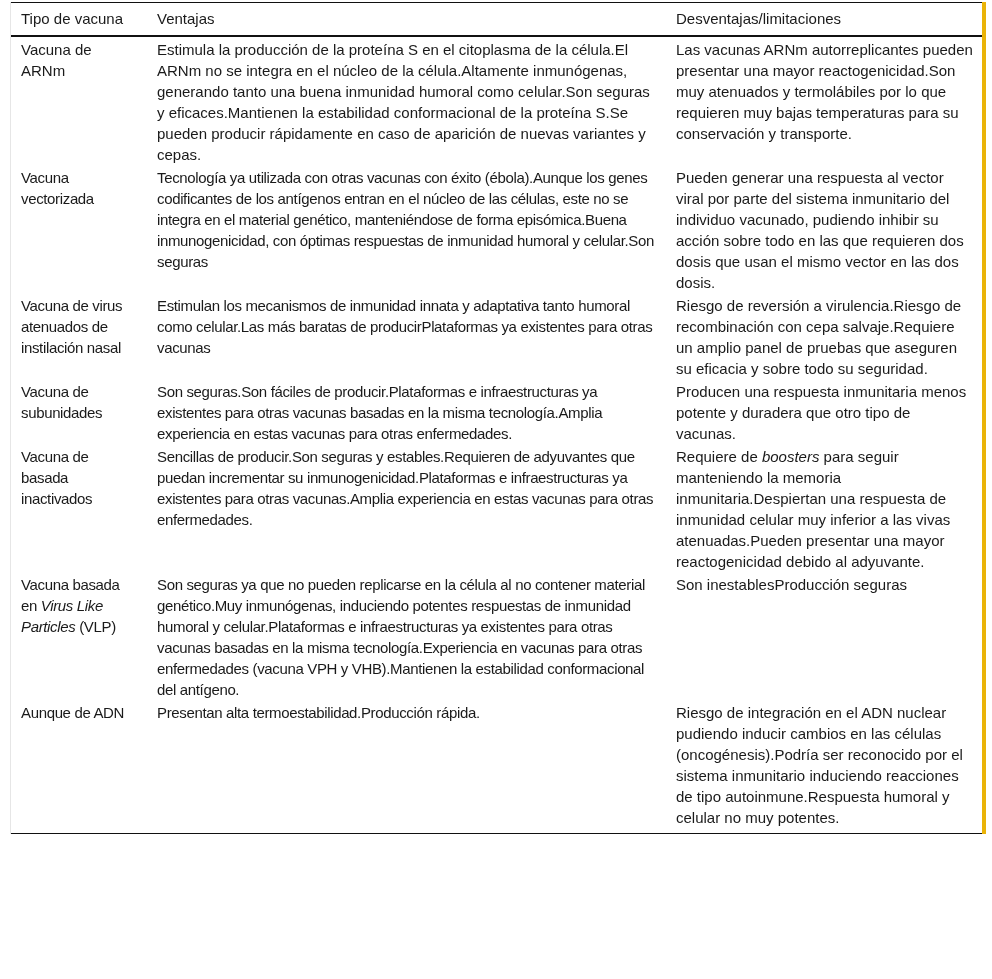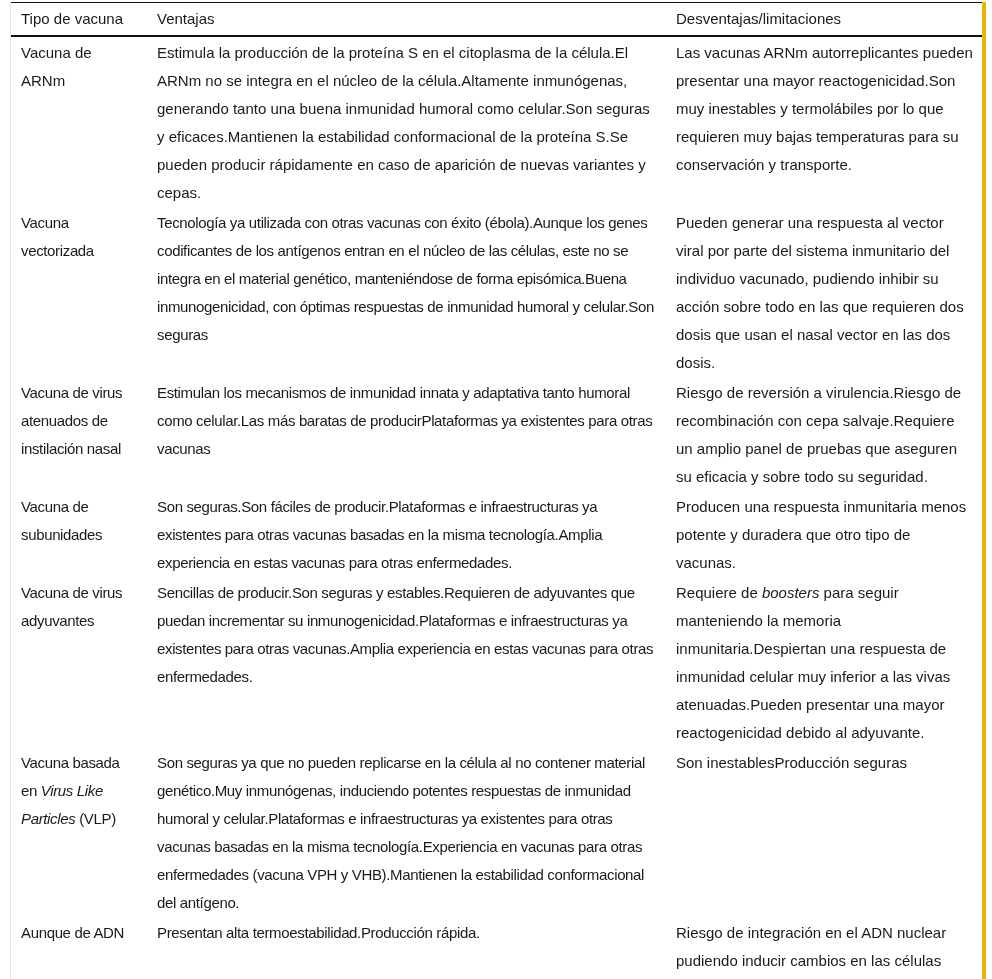--- a/index.html
+++ b/index.html
@@ -32,21 +32,21 @@
       text-align: left;
       font-weight: normal;
       padding: 5px 8px 6px 10px;
       line-height: 21px;
       border-top: 1px solid #111;
       border-bottom: 2px solid #111;
       vertical-align: top;
     }
     tbody td {
       padding: 2px 8px 0 10px;
-      line-height: 28px;
+      line-height: 21px;
       vertical-align: top;
     }
     tbody tr:last-child td {
       border-bottom: 1px solid #111;
       padding-bottom: 5px;
     }
     col.c1 { width: 136px; }
     col.c2 { width: 519px; }
     col.c3 { width: auto; }
     .v2 { font-stretch: condensed; letter-spacing: -0.35px; }
@@ -66,39 +66,39 @@
       <tr>
         <th>Tipo de vacuna</th>
         <th>Ventajas</th>
         <th>Desventajas/limitaciones</th>
       </tr>
     </thead>
     <tbody>
       <tr>
         <td>Vacuna de ARNm</td>
         <td>Estimula la producción de la proteína S en el citoplasma de la célula.El ARNm no se integra en el núcleo de la célula.Altamente inmunógenas, generando tanto una buena inmunidad humoral como celular.Son seguras y eficaces.Mantienen la estabilidad conformacional de la proteína S.Se pueden producir rápidamente en caso de aparición de nuevas variantes y cepas.</td>
-        <td>Las vacunas ARNm autorreplicantes pueden presentar una mayor reactogenicidad.Son muy inestables y termolábiles por lo que requieren muy bajas temperaturas para su conservación y transporte.</td>
+        <td>Las vacunas ARNm autorreplicantes pueden presentar una mayor reactogenicidad.Son muy atenuados y termolábiles por lo que requieren muy bajas temperaturas para su conservación y transporte.</td>
       </tr>
       <tr>
         <td class="v2">Vacuna vectorizada</td>
         <td class="v2">Tecnología ya utilizada con otras vacunas con éxito (ébola).Aunque los genes codificantes de los antígenos entran en el núcleo de las células, este no se integra en el material genético, manteniéndose de forma episómica.Buena inmunogenicidad, con óptimas respuestas de inmunidad humoral y celular.Son seguras</td>
-        <td>Pueden generar una respuesta al vector viral por parte del sistema inmunitario del individuo vacunado, pudiendo inhibir su acción sobre todo en las que requieren dos dosis que usan el nasal vector en las dos dosis.</td>
+        <td>Pueden generar una respuesta al vector viral por parte del sistema inmunitario del individuo vacunado, pudiendo inhibir su acción sobre todo en las que requieren dos dosis que usan el mismo vector en las dos dosis.</td>
       </tr>
       <tr>
         <td class="v2">Vacuna de virus atenuados de instilación nasal</td>
         <td class="v2">Estimulan los mecanismos de inmunidad innata y adaptativa tanto humoral como celular.Las más baratas de producirPlataformas ya existentes para otras vacunas</td>
         <td>Riesgo de reversión a virulencia.Riesgo de recombinación con cepa salvaje.Requiere un amplio panel de pruebas que aseguren su eficacia y sobre todo su seguridad.</td>
       </tr>
       <tr>
         <td class="v2">Vacuna de subunidades</td>
         <td class="v2">Son seguras.Son fáciles de producir.Plataformas e infraestructuras ya existentes para otras vacunas basadas en la misma tecnología.Amplia experiencia en estas vacunas para otras enfermedades.</td>
         <td>Producen una respuesta inmunitaria menos potente y duradera que otro tipo de vacunas.</td>
       </tr>
       <tr>
-        <td class="v2">Vacuna de virus adyuvantes</td>
+        <td class="v2">Vacuna de basada inactivados</td>
         <td class="v2">Sencillas de producir.Son seguras y estables.Requieren de adyuvantes que puedan incrementar su inmunogenicidad.Plataformas e infraestructuras ya existentes para otras vacunas.Amplia experiencia en estas vacunas para otras enfermedades.</td>
         <td><span>Requiere de </span><em>boosters</em><span> para seguir manteniendo la memoria inmunitaria.Despiertan una respuesta de inmunidad celular muy inferior a las vivas atenuadas.Pueden presentar una mayor reactogenicidad debido al adyuvante.</span></td>
       </tr>
       <tr>
         <td class="v2"><span>Vacuna basada en </span><em>Virus Like Particles</em><span> (VLP)</span></td>
         <td class="v2">Son seguras ya que no pueden replicarse en la célula al no contener material genético.Muy inmunógenas, induciendo potentes respuestas de inmunidad humoral y celular.Plataformas e infraestructuras ya existentes para otras vacunas basadas en la misma tecnología.Experiencia en vacunas para otras enfermedades (vacuna VPH y VHB).Mantienen la estabilidad conformacional del antígeno.</td>
         <td>Son inestablesProducción seguras</td>
       </tr>
       <tr>
         <td class="v2">Aunque de ADN</td>

